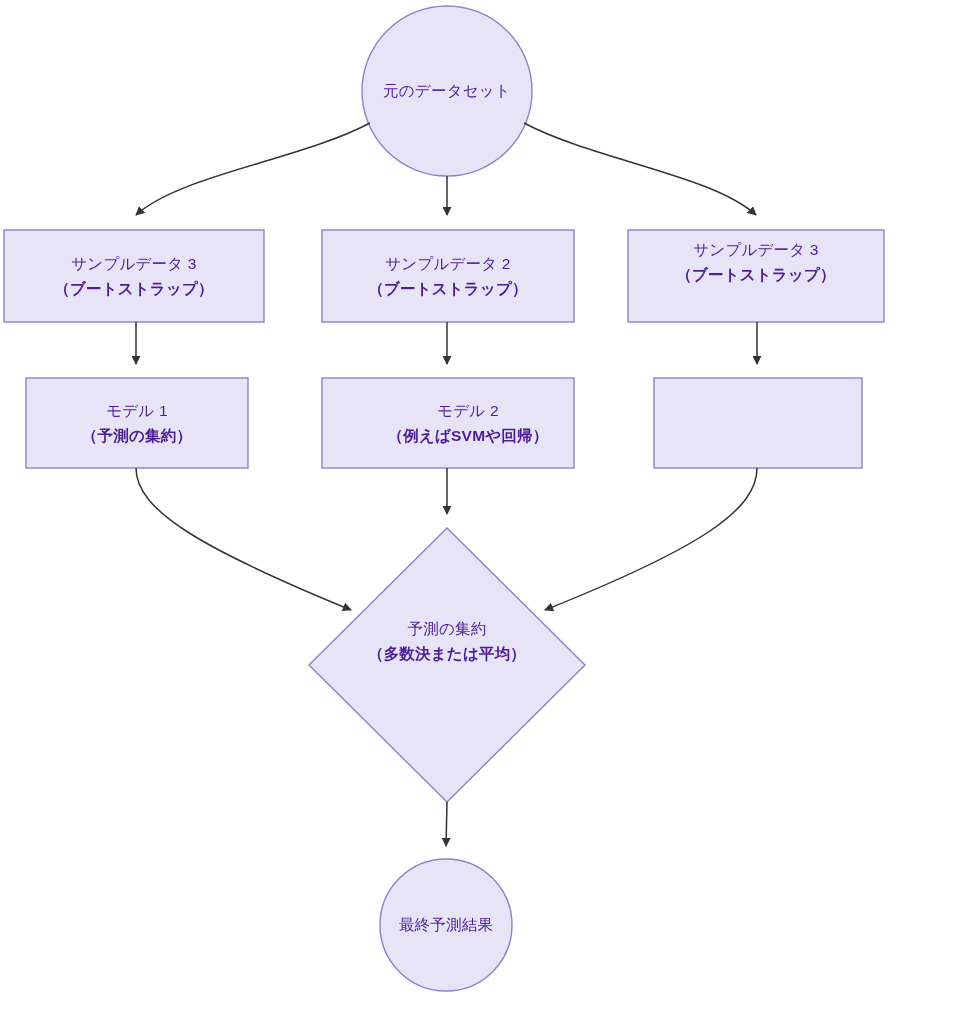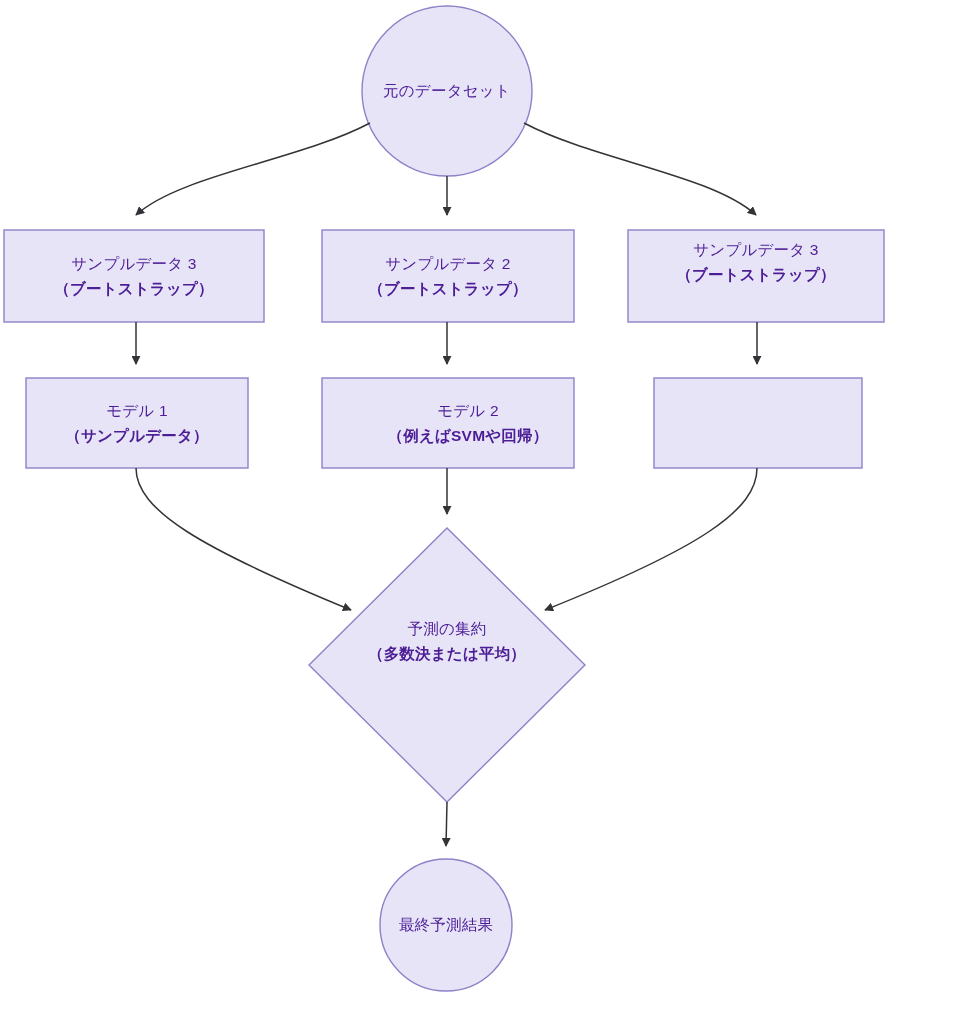--- a/index.html
+++ b/index.html
@@ -103,21 +103,21 @@
     <span class="line2">（ブートストラップ）</span>
   </div>
 
   <div class="node-label" style="left:628px; top:231px; width:256px; height:62px;">
     <span>サンプルデータ 3</span>
     <span class="line2">（ブートストラップ）</span>
   </div>
 
   <div class="node-label" style="left:26px; top:392px; width:222px; height:62px;">
     <span>モデル 1</span>
-    <span class="line2">（サンプルデータ）</span>
+    <span class="line2">（予測の集約）</span>
   </div>
 
   <div class="node-label" style="left:322px; top:392px; width:252px; height:62px;padding-left:20px;">
     <span>モデル 2</span>
     <span class="line2">（例えばSVMや回帰）</span>
   </div>
 
 
   <div class="node-label" style="left:309px; top:610px; width:276px; height:62px;">
     <span>予測の集約</span>

